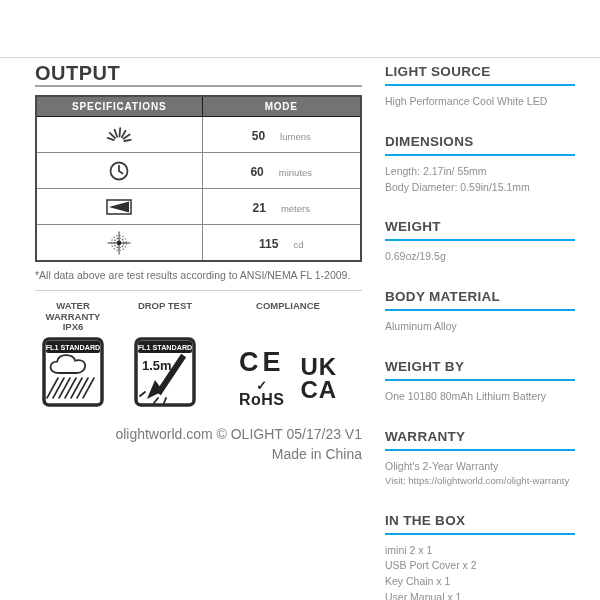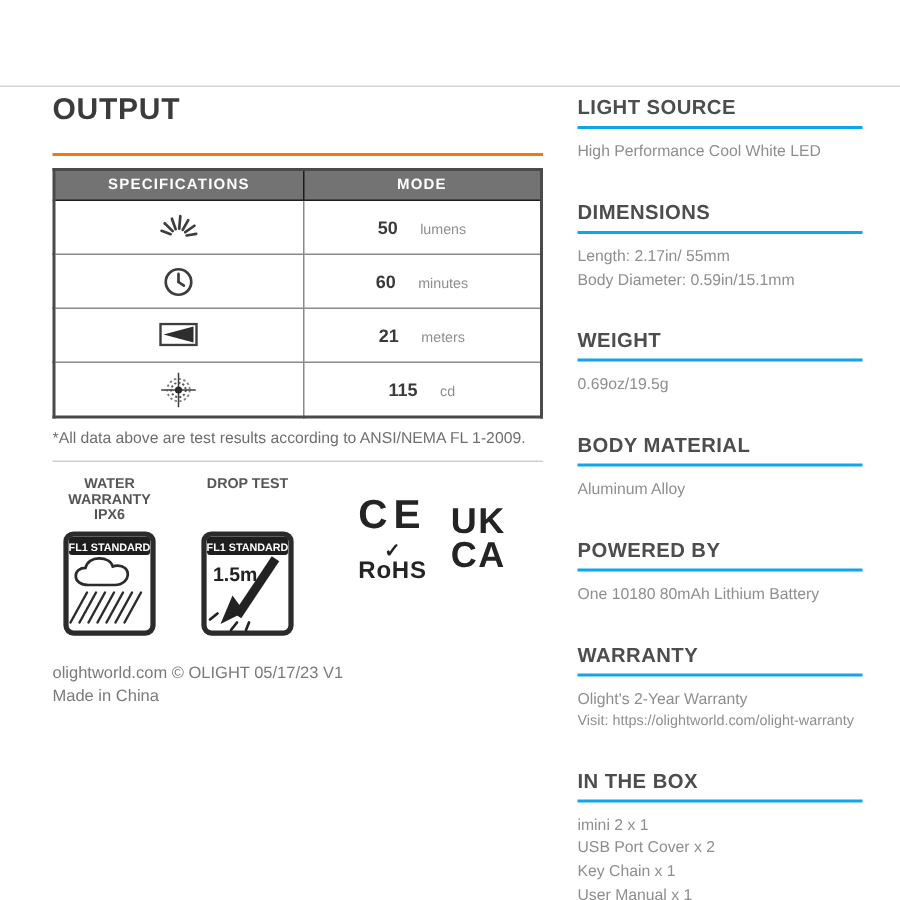--- a/index.html
+++ b/index.html
@@ -3,21 +3,21 @@
 <meta charset="utf-8">
 <style>
   html,body{margin:0;padding:0;background:#fff;}
   .page{position:relative;width:600px;height:600px;background:#fff;overflow:hidden;
         font-family:"Liberation Sans",sans-serif;color:#3b3b3b;}
   .top-divider{position:absolute;top:57px;left:0;width:600px;height:1px;background:#d6d6d6;}
 
   
   .left-col{position:absolute;left:35px;top:62px;width:327px;}
   .output-title{font-size:20px;font-weight:bold;color:#3b3b3b;letter-spacing:.5px;
-                padding-bottom:17px;border-bottom:2px solid #f97316;margin:0;}
+                padding-bottom:0;border-bottom:2px solid #a3a3a3;margin:0;}
   table.spec{border-collapse:collapse;width:100%;margin-top:8px;border:2px solid #4a4a4a;table-layout:fixed;}
   table.spec th{background:#737373;color:#fff;font-size:10px;letter-spacing:.8px;
                 height:17px;border:1px solid #1c1c1c;font-weight:bold;}
   table.spec td{border:1px solid #8a8a8a;height:33px;text-align:center;vertical-align:middle;}
   .val{font-weight:bold;font-size:12px;color:#3a3a3a;}
   .unit{font-size:9.5px;color:#8e8e8e;margin-left:15px;}
   .icon-cell svg{vertical-align:middle;}
   .footnote{margin-top:7px;font-size:10.5px;color:#6e6e6e;}
   .divider2{margin-top:9px;border-top:1px solid #cfcfcf;}
 
@@ -27,21 +27,21 @@
   .bg-drop{left:92px;width:76px;}
   .bg-comp{left:178px;width:150px;}
   .badge-label{font-size:9.5px;font-weight:bold;color:#555;line-height:1.12;height:36px;}
   .fl1-badge{width:62px;height:70px;margin:0 auto;}
   .comp-marks{margin-top:12px;display:flex;gap:16px;justify-content:center;align-items:center;}
   .ce-stack{display:flex;flex-direction:column;align-items:center;line-height:1;}
   .ce-text{font-size:27px;font-weight:bold;letter-spacing:4px;color:#242424;}
   .rohs-check{font-size:13px;font-weight:bold;color:#242424;line-height:1;margin-top:3px;}
   .rohs-text{font-size:16px;font-weight:bold;letter-spacing:.5px;color:#242424;line-height:1.05;}
   .ukca{font-size:24px;font-weight:bold;line-height:.95;letter-spacing:1px;color:#242424;text-align:center;}
-  .footer-block{margin-top:8px;font-size:11px;color:#7a7a7a;line-height:1.4;}
+  .footer-block{margin-top:8px;font-size:14px;color:#7a7a7a;line-height:1.4;text-align:right;}
   .note-block{position:absolute;left:3px;top:450px;width:345px;font-size:10.8px;color:#8a8a8a;line-height:1.45;}
 
   
   .right-col{position:absolute;left:385px;top:64px;width:190px;}
   .section{margin-bottom:24px;}
   .section h2{font-size:13.5px;font-weight:bold;color:#4d4d4d;letter-spacing:.3px;
               padding-bottom:5px;border-bottom:2px solid #0ea5e9;margin:0 0 8px 0;}
   .section .line{font-size:10.5px;color:#8e8e8e;line-height:1.5;white-space:nowrap;}
   .section .line.small{font-size:9.6px;}
 </style>
@@ -161,20 +161,21 @@
             <g stroke="#222" stroke-width="1.8" stroke-linecap="round">
               <line x1="6" y1="59" x2="11" y2="55"></line>
               <line x1="20" y1="66" x2="24" y2="61"></line>
               <line x1="30" y1="66" x2="32" y2="61"></line>
             </g>
           </svg>
         </div>
       </div>
 
       <div class="badge-group bg-comp">
+        <div class="badge-label">COMPLIANCE</div>
         <div class="comp-marks">
           <div class="ce-stack">
             <span class="ce-text">CE</span>
             <span class="rohs-check">✓</span>
             <span class="rohs-text">RoHS</span>
           </div>
           <div class="ukca">
             <div>UK</div>
             <div>CA</div>
           </div>
@@ -201,21 +202,21 @@
     </div>
     <div class="section">
       <h2>WEIGHT</h2>
       <div class="line">0.69oz/19.5g</div>
     </div>
     <div class="section">
       <h2>BODY MATERIAL</h2>
       <div class="line">Aluminum Alloy</div>
     </div>
     <div class="section">
-      <h2>POWERED BY</h2>
+      <h2>WEIGHT BY</h2>
       <div class="line">One 10180 80mAh Lithium Battery</div>
     </div>
     <div class="section">
       <h2>WARRANTY</h2>
       <div class="line">Olight's 2-Year Warranty</div>
       <div class="line small">Visit: https://olightworld.com/olight-warranty</div>
     </div>
     <div class="section">
       <h2>IN THE BOX</h2>
       <div class="line">imini 2 x 1</div>

